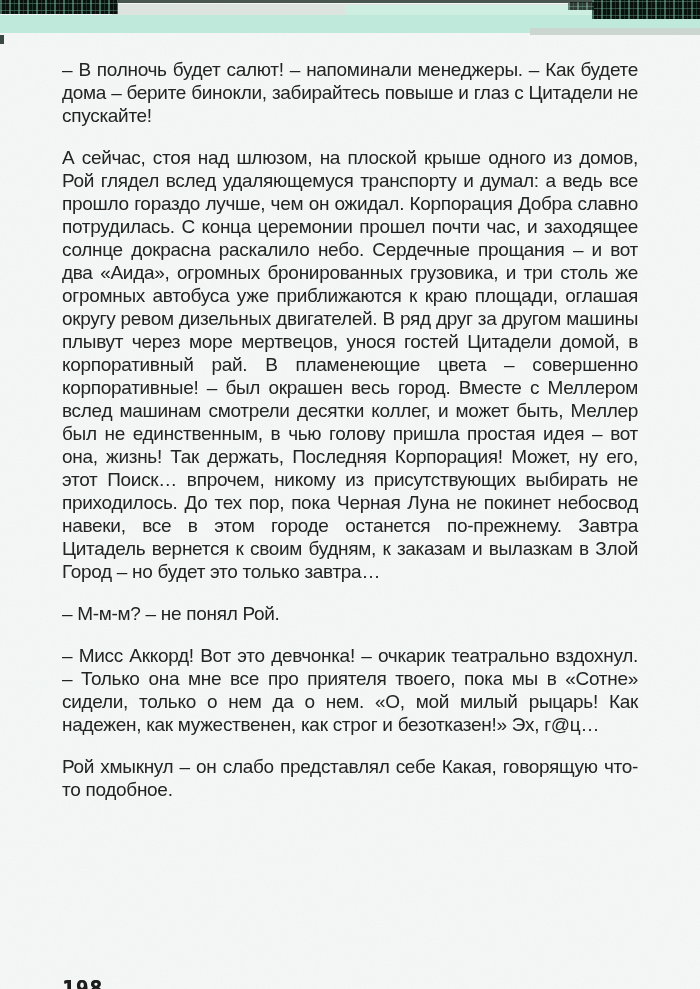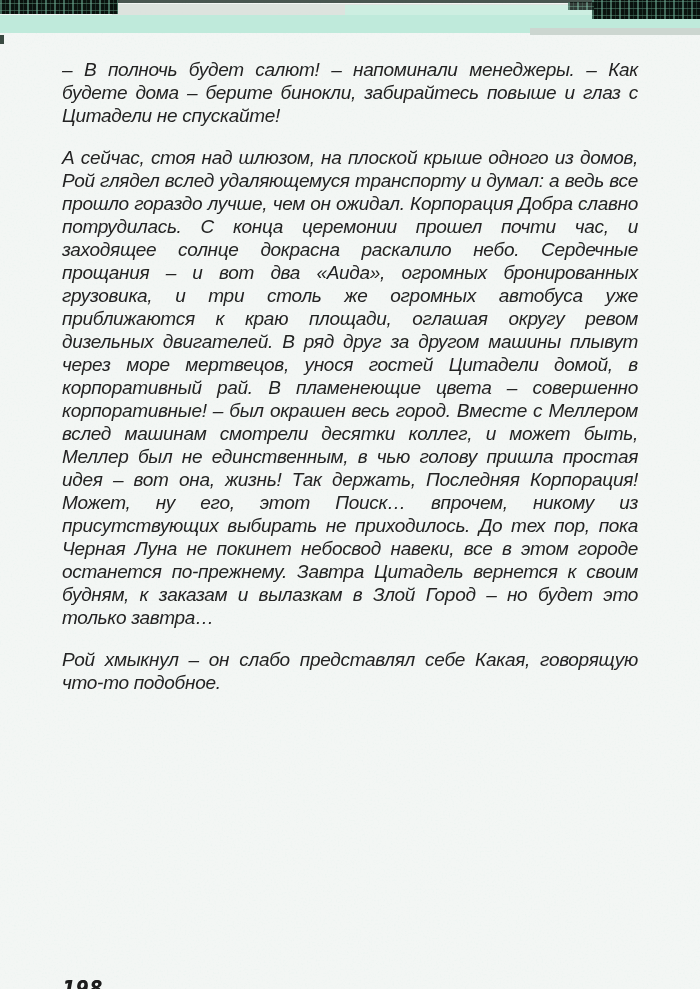--- a/index.html
+++ b/index.html
@@ -9,21 +9,20 @@
     height: 989px;
     overflow: hidden;
     background: #f3f6f4;
     font-family: "Liberation Sans", sans-serif;
   }
   .page {
     position: relative;
     width: 700px;
     height: 782px;
     background: #f3f6f4;
-    font-style: italic;
   }
   .noise-svg {
     position: absolute;
     top: 0; left: 0;
     width: 700px; height: 989px;
     z-index: 0;
     pointer-events: none;
   }
   
   .glitch-top {
@@ -158,18 +157,20 @@
     <div class="gray-strip-right"></div>
     <div class="px-block px-left"></div>
     <div class="px-block px-right"></div>
     <div class="px-block px-right2"></div>
     <div class="edge-tick"></div>
   </div>
 
   <main class="text-block">
     <p>– В полночь будет салют! – напоминали менеджеры. – Как будете дома – берите бинокли, забирайтесь повыше и глаз с Цитадели не спускайте!</p>
     <p>А сейчас, стоя над шлюзом, на плоской крыше одного из домов, Рой глядел вслед удаляющемуся транспорту и думал: а ведь все прошло гораздо лучше, чем он ожидал. Корпорация Добра славно потрудилась. С конца церемонии прошел почти час, и заходящее солнце докрасна раскалило небо. Сердечные прощания – и вот два «Аида», огромных бронированных грузовика, и три столь же огромных автобуса уже приближаются к краю площади, оглашая округу ревом дизельных двигателей. В ряд друг за другом машины плывут через море мертвецов, унося гостей Цитадели домой, в корпоративный рай. В пламенеющие цвета – совершенно корпоративные! – был окрашен весь город. Вместе с Меллером вслед машинам смотрели десятки коллег, и может быть, Меллер был не единственным, в чью голову пришла простая идея – вот она, жизнь! Так держать, Последняя Корпорация! Может, ну его, этот Поиск… впрочем, никому из присутствующих выбирать не приходилось. До тех пор, пока Черная Луна не покинет небосвод навеки, все в этом городе останется по-прежнему. Завтра Цитадель вернется к своим будням, к заказам и вылазкам в Злой Город – но будет это только завтра…</p>
+    <p>– М-м-м? – не понял Рой.</p>
+    <p>– Мисс Аккорд! Вот это девчонка! – очкарик театрально вздохнул. – Только она мне все про приятеля твоего, пока мы в «Сотне» сидели, только о нем да о нем. «О, мой милый рыцарь! Как надежен, как мужественен, как строг и безотказен!» Эх, г@ц…</p>
     <p>Рой хмыкнул – он слабо представлял себе Какая, говорящую что-то подобное.</p>
   </main>
 
   <div class="page-number">198</div>
 
 </div>
 
 </body></html>

